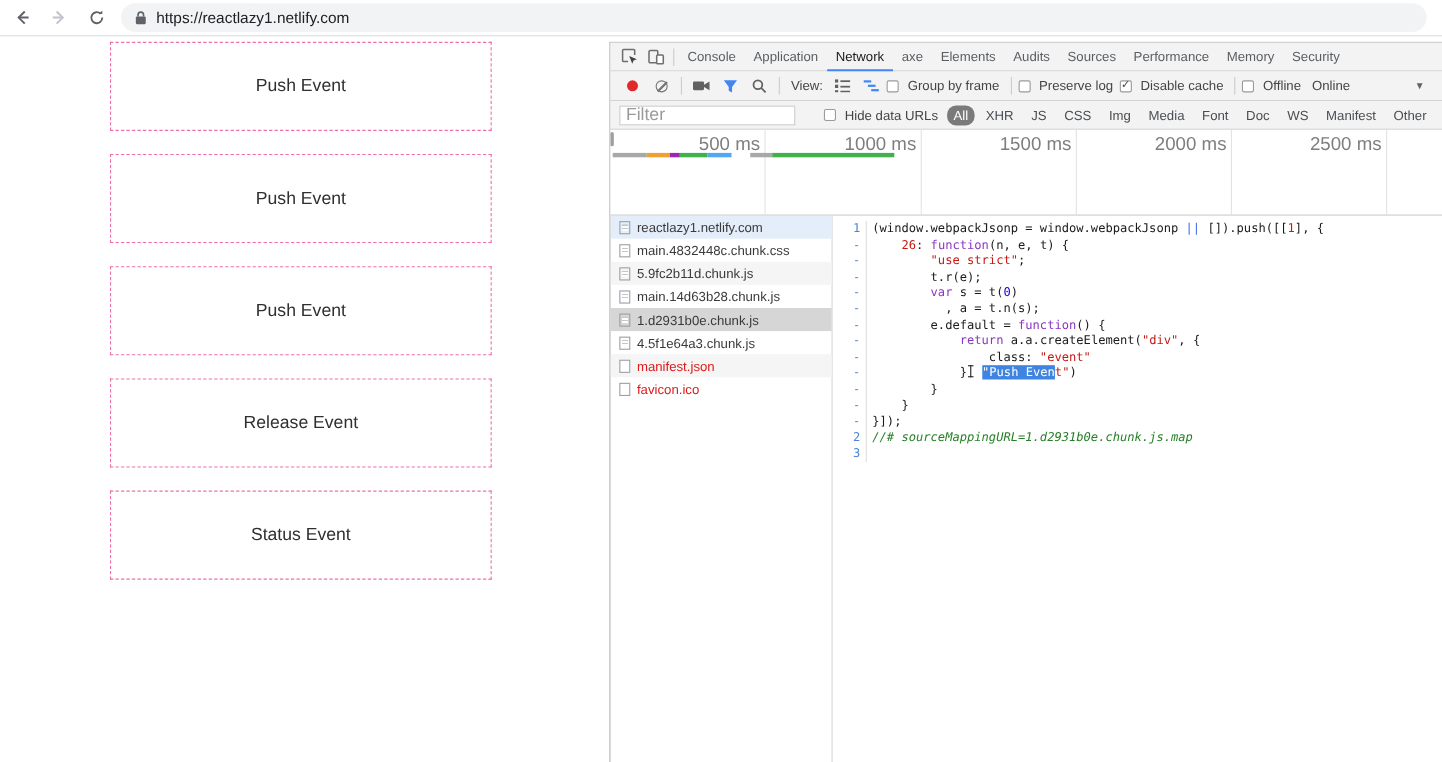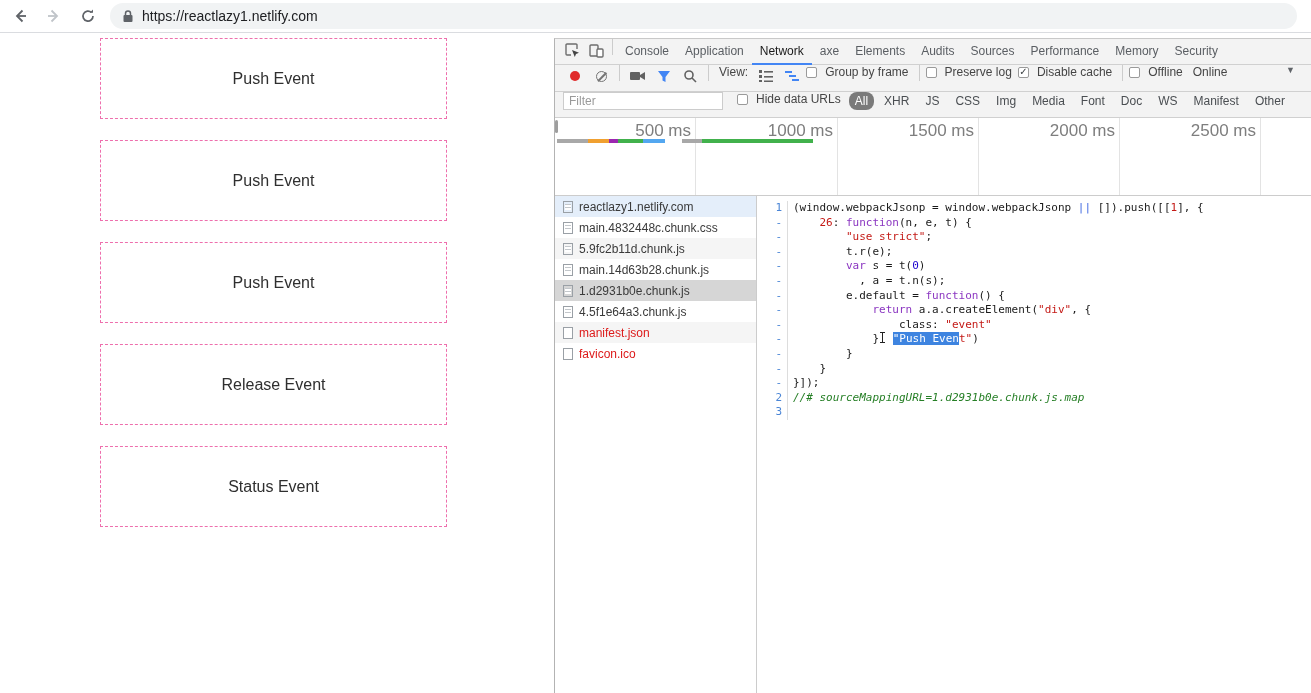--- a/index.html
+++ b/index.html
@@ -17,40 +17,40 @@
   
   .page-content { position:absolute; left:0; top:34px; width:553px; bottom:0; background:#fff; }
   .event-box { width:347px; height:81px; margin:0 0 21px 100px; border:1px dashed #ee6fad;
     display:flex; align-items:center; justify-content:center; font-size:16px; color:#2f2f2f; }
   .boxes-wrap { padding-top:4px; }
 
   
   .devtools { position:absolute; left:554px; top:38px; right:0; bottom:0; background:#fff;
     border-left:1px solid #b3b3b3; border-top:1px solid #c9c9c9; display:flex; flex-direction:column;
     font-size:12px; color:#333; }
-  .bar { background:#f3f3f3; border-bottom:1px solid #d0d0d0; display:flex; align-items:flex-start; flex:none; }
+  .bar { background:#f3f3f3; border-bottom:1px solid #d0d0d0; display:flex; align-items:center; flex:none; }
   .tab-bar { height:26px; padding-left:5px; }
   .dt-tab { padding:0 8px; height:26px; line-height:25px; color:#5a5e63; cursor:default; white-space:nowrap; }
   .dt-tab.active { color:#1a1a1a; box-shadow:inset 0 -2px 0 #4285f4; }
   .vdiv { width:1px; height:16px; background:#ccc; margin:0 4px; flex:none; }
   .icon-btn { width:24px; height:22px; display:flex; align-items:center; justify-content:center; flex:none; }
 
   .net-toolbar { height:27px; padding-left:8px; gap:2px; }
   .record-dot { width:10px; height:10px; border-radius:50%; background:#e02a2a; }
   .clear-circle { width:11px; height:11px; border-radius:50%; border:1.5px solid #757575; position:relative; }
   .clear-circle::after { content:""; position:absolute; left:-1px; top:4px; width:12px; height:1.5px; background:#757575; transform:rotate(-45deg); }
   .label { color:#454545; margin:0 4px; white-space:nowrap; }
   .cb { width:11px; height:11px; border:1px solid #9a9a9a; border-radius:2px; background:#fff;
     display:inline-flex; align-items:center; justify-content:center; font-size:10px; color:#3c4043; margin-right:4px; flex:none; }
   .cb span { line-height:1; }
   .toolbar-group { display:flex; align-items:center; }
   .caret-down { color:#5f6368; font-size:9px; }
 
   .filter-bar { height:26px; padding-left:8px; }
-  .filter-input { width:160px; height:18px; border:1px solid #ccc; background:#fff; font-size:12px;
+  .filter-input { width:160px; height:18px; border:1px solid #ccc; background:#fff; font-size:16px;
     padding:0 5px; color:#333; font-family:"Liberation Sans", sans-serif; }
   .filter-input::placeholder { color:#9a9a9a; }
   .chip { padding:2px 6px; margin:0 2px; color:#4a4e52; border-radius:8px; white-space:nowrap; }
   .chip.active { background:#7a7a7a; color:#fff; }
 
   .timeline { height:78px; background:#fff; border-bottom:1px solid #ccc; position:relative; flex:none; }
   .tl-line { position:absolute; top:0; bottom:0; width:1px; background:#e3e3e3; }
   .tl-label { position:absolute; top:3px; font-size:17px; color:#7e7e7e; width:70px; text-align:right; }
   .tl-handle { position:absolute; left:0; top:2px; width:3px; height:13px; background:#9e9e9e; border-radius:2px; }
   .tl-cluster { position:absolute; top:21px; height:4px; display:flex; }
@@ -272,21 +272,21 @@
     </div>
     <div class="toolbar-group">
       <span class="label">Online</span>
     </div>
     <div style="flex:1;"></div>
     <span class="caret-down" style="margin-right:16px;">▼</span>
   </div>
 
   <div class="bar filter-bar">
     <input class="filter-input" placeholder="Filter" style="">
-    <div class="toolbar-group" style="margin-left:14px;">
+    <div class="toolbar-group" style="margin-left:26px;">
       <span class="cb"></span>
       <span class="label">Hide data URLs</span>
     </div>
     <div style="display:flex; align-items:center; margin-left:2px;">
 
         <span class="chip active"><span>All</span></span>
 
         <span class="chip"><span>XHR</span></span>
 
         <span class="chip"><span>JS</span></span>

